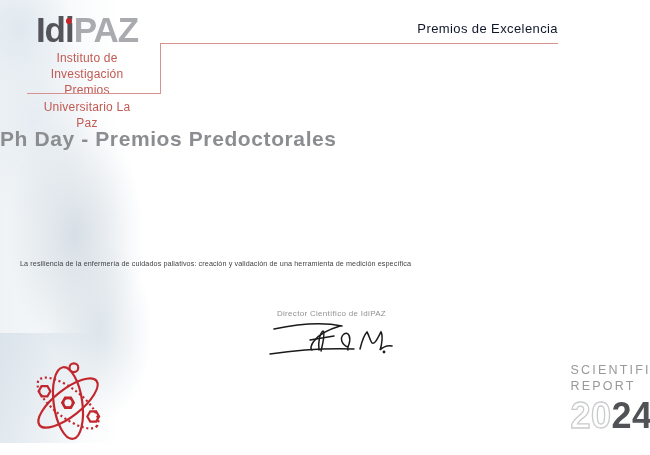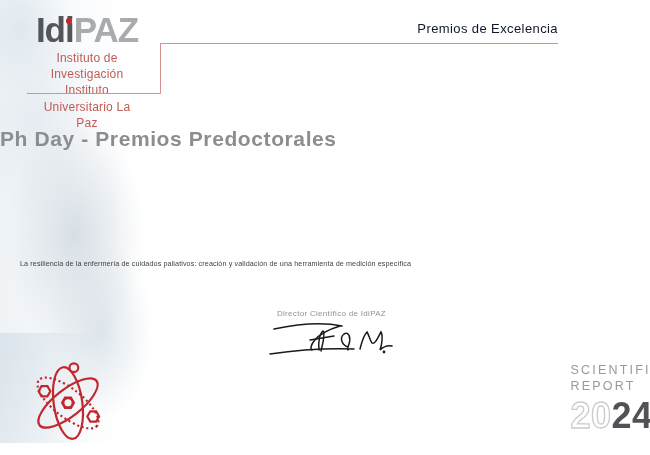--- a/index.html
+++ b/index.html
@@ -78,21 +78,21 @@
   <div class="bg-photo"></div>
   <div class="bg-corner"></div>
 
   <div class="logo">
     <div class="logo-text">
       <span class="logo-dark">Idi</span><span class="logo-light">PAZ</span>
       <span class="logo-i-dot"></span>
     </div>
     <div class="logo-tagline">
       <div>Instituto de Investigación</div>
-      <div>Instituto Universitario La Paz</div>
+      <div>Premios Universitario La Paz</div>
     </div>
   </div>
 
   <div class="rule rule-left"></div>
   <div class="rule rule-vert"></div>
   <div class="rule rule-top"></div>
 
   <div class="excellence">Premios de Excelencia</div>
 
   <div class="title-block">

